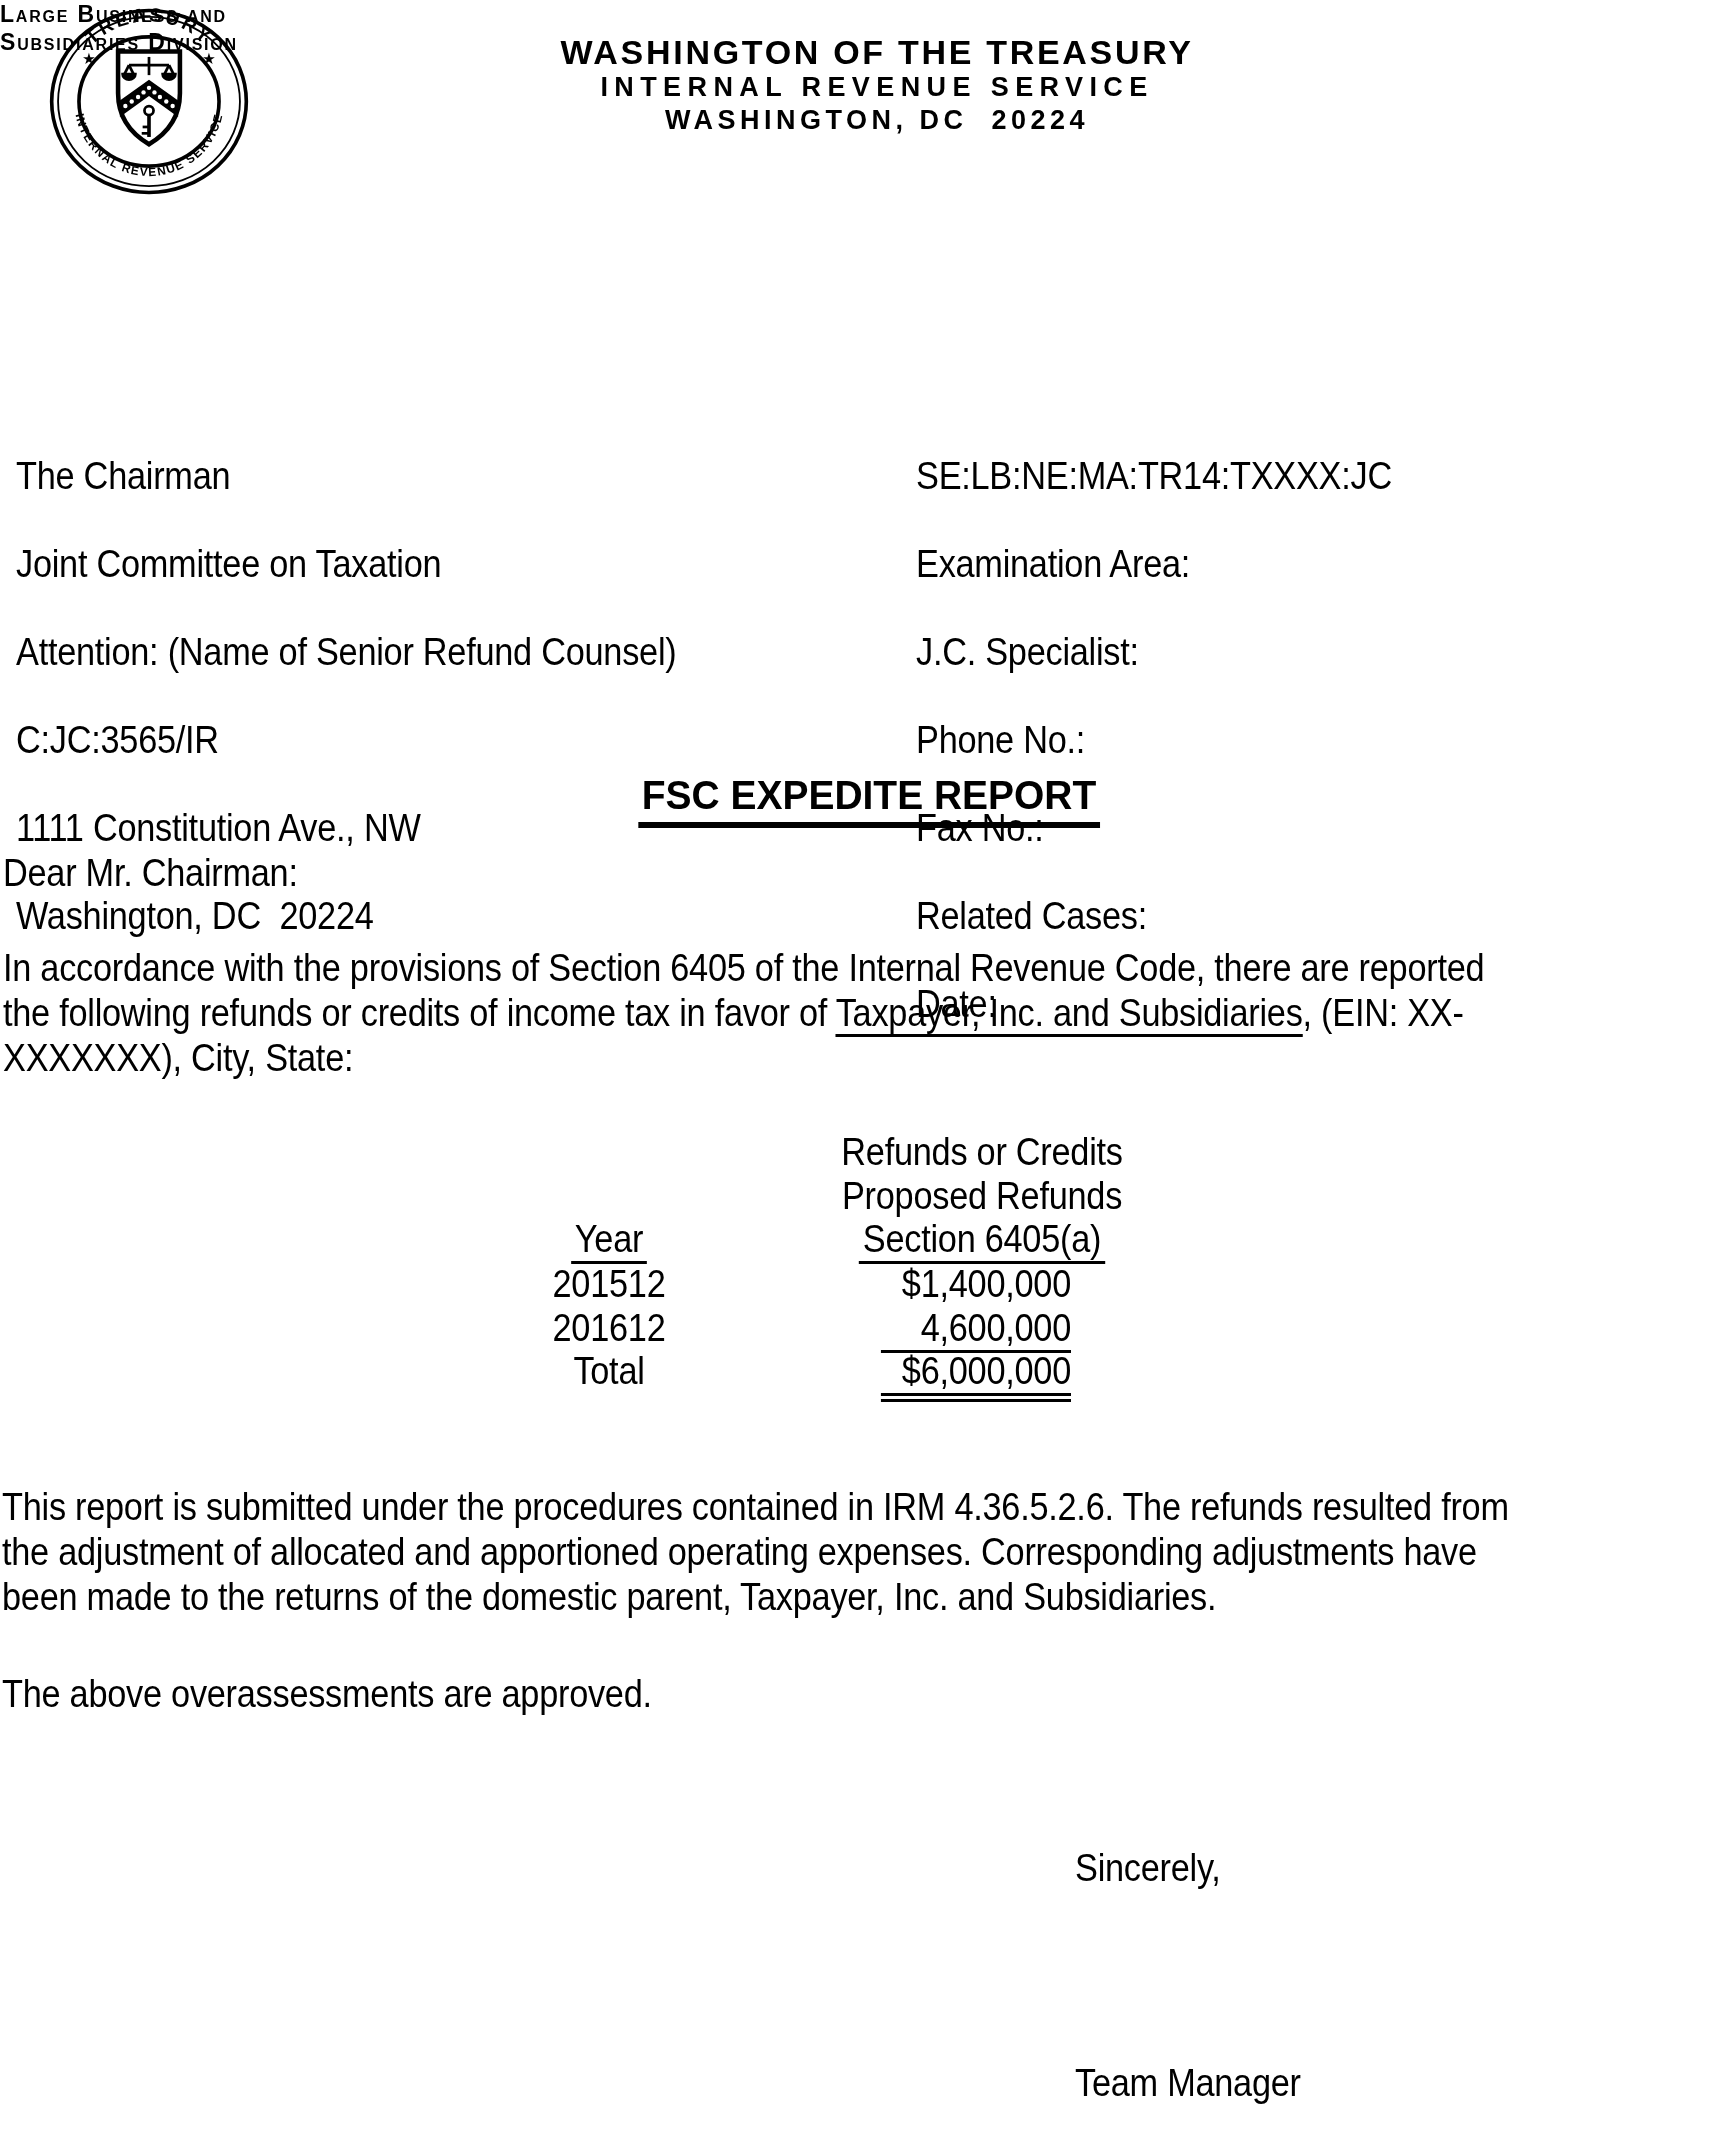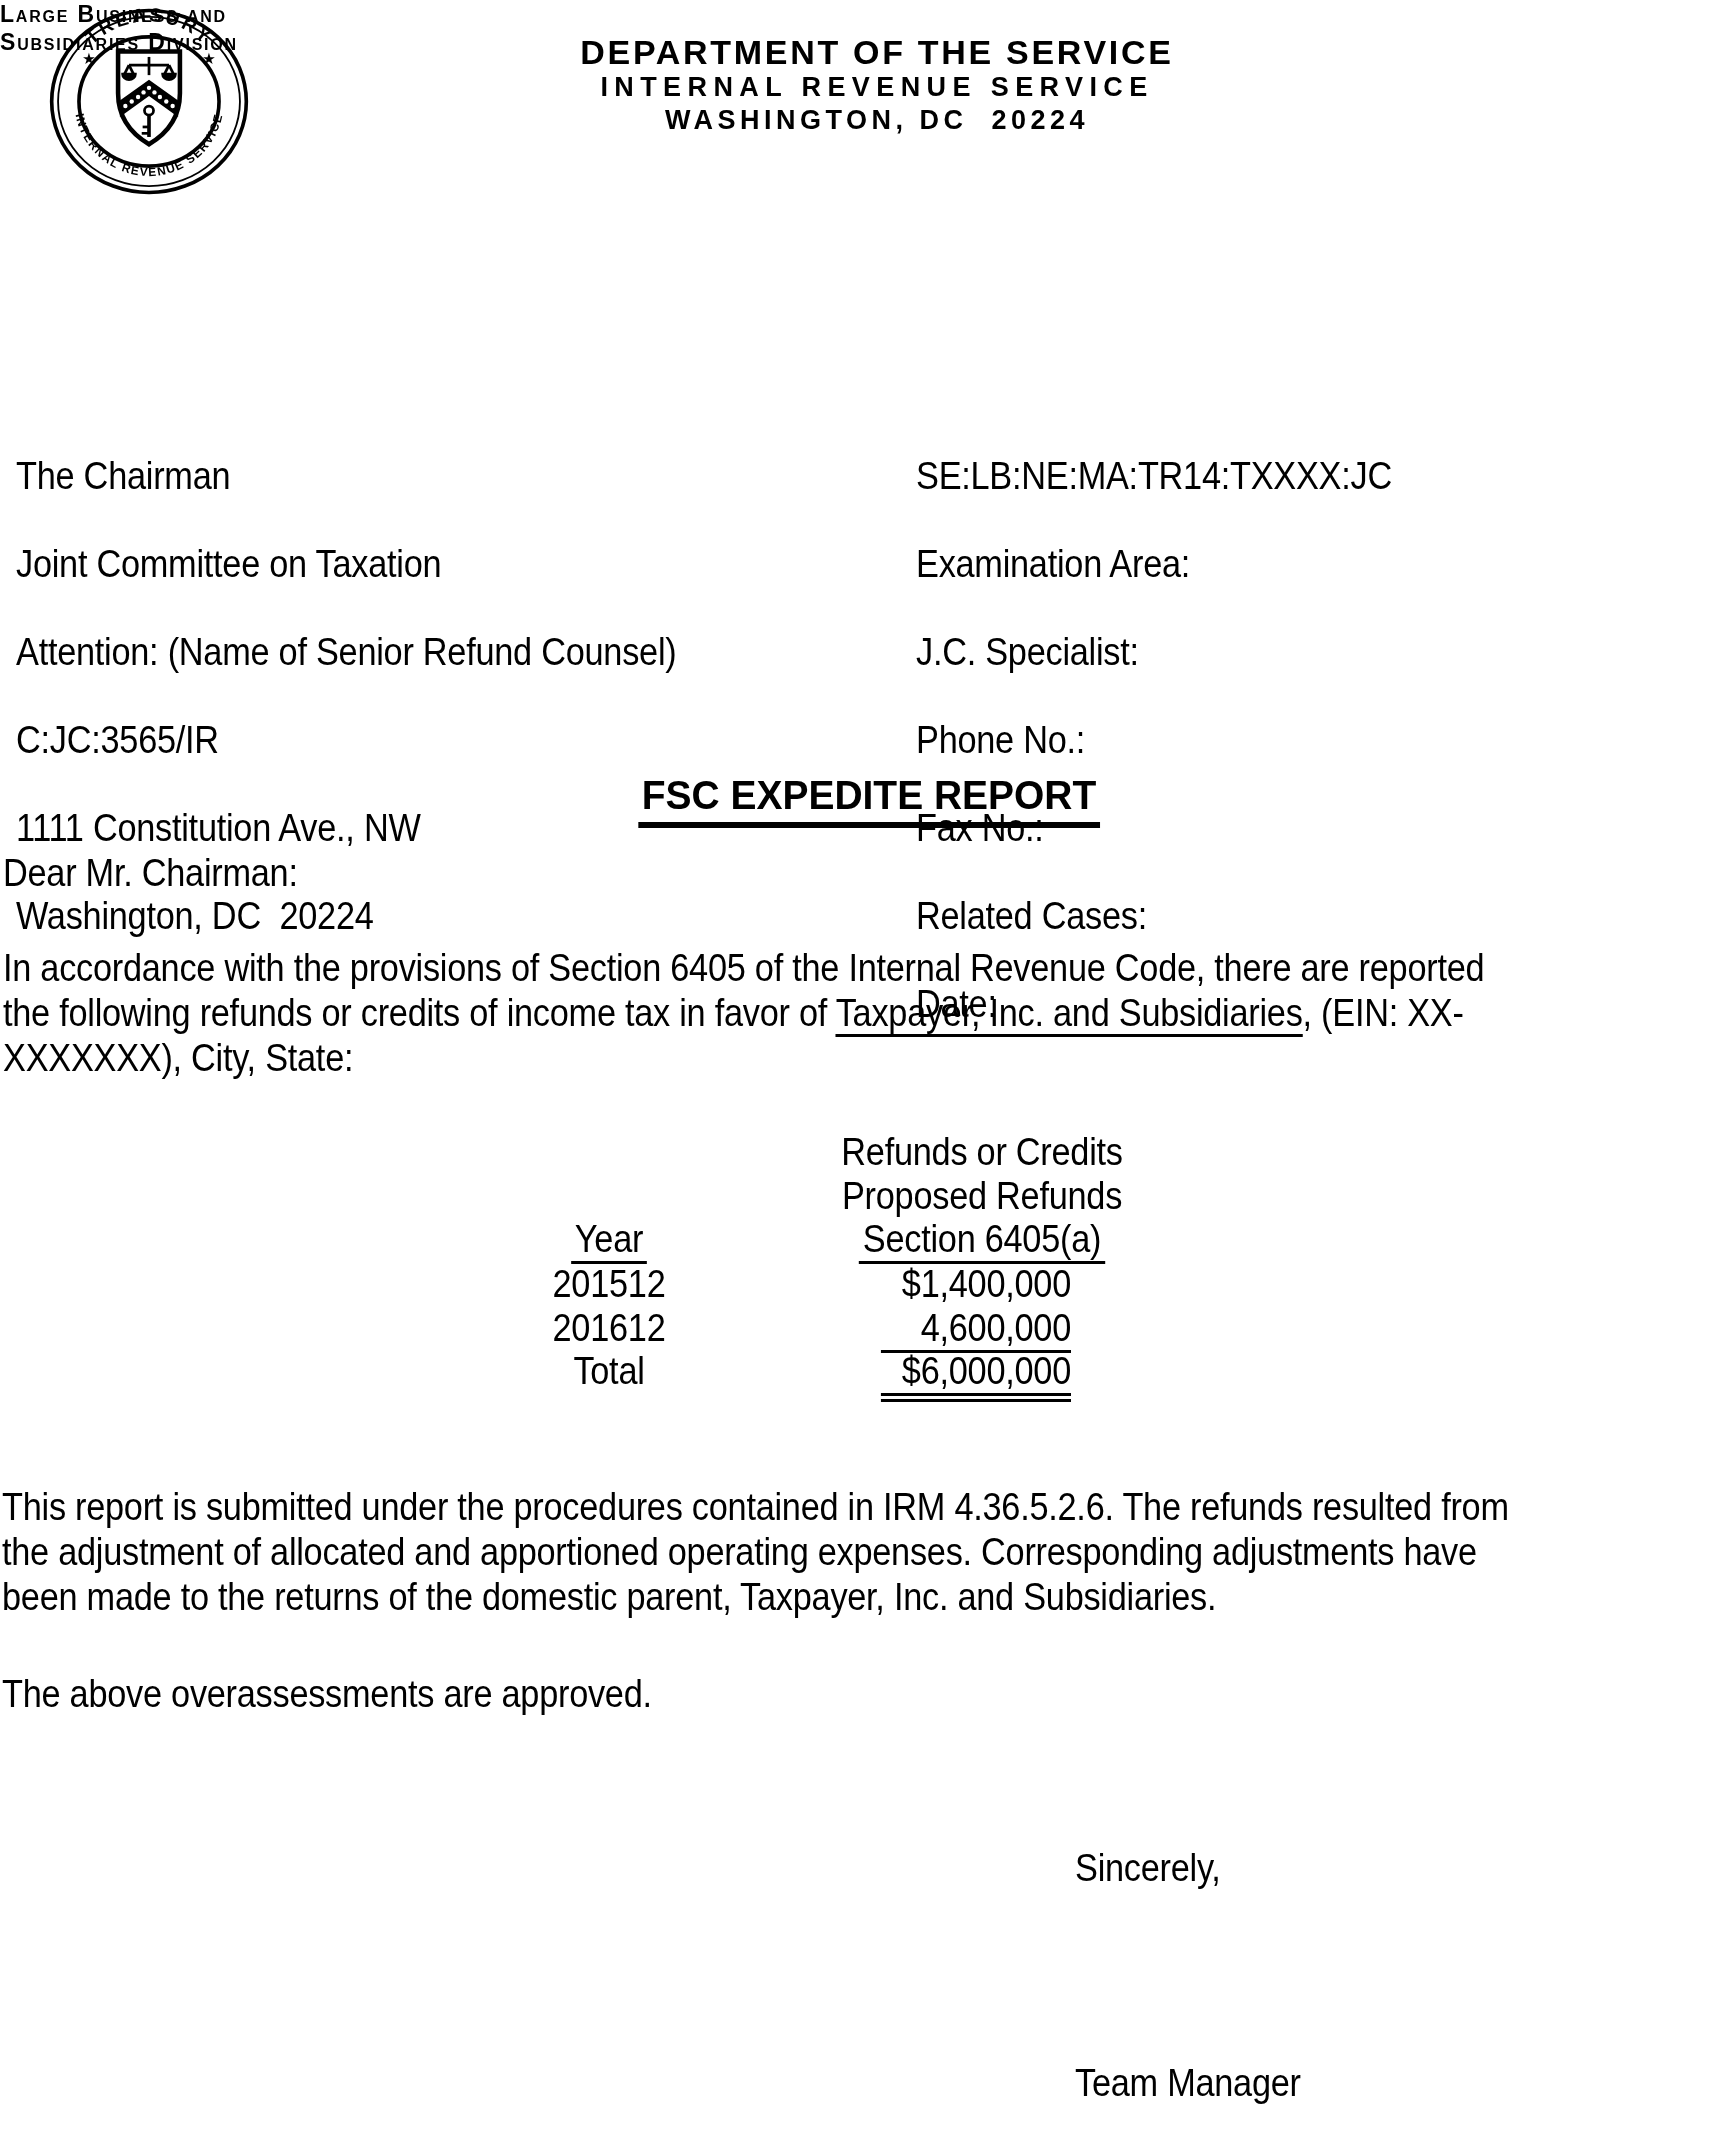--- a/index.html
+++ b/index.html
@@ -104,21 +104,21 @@
       <line x1="112" y1="133" x2="105" y2="133" stroke-width="3"></line>
     </g>
   </svg>
 </div>
 
 <div id="division" class="abs">
   <div>Large Business and</div>
   <div>Subsidiaries Division</div>
 </div>
 
-<div id="hdr1" class="abs hdr">DEPARTMENT OF THE SERVICE</div>
+<div id="hdr1" class="abs hdr">WASHINGTON OF THE TREASURY</div>
 <div id="hdr2" class="abs hdr">INTERNAL REVENUE SERVICE</div>
 <div id="hdr3" class="abs hdr">WASHINGTON, DC&nbsp; 20224</div>
 
 <div id="recipient" class="abs txt narrow">
   <div>The Chairman</div>
   <div>Joint Committee on Taxation</div>
   <div>Attention: (Name of Senior Refund Counsel)</div>
   <div>C:JC:3565/IR</div>
   <div>1111 Constitution Ave., NW</div>
   <div>Washington, DC&nbsp; 20224</div>

